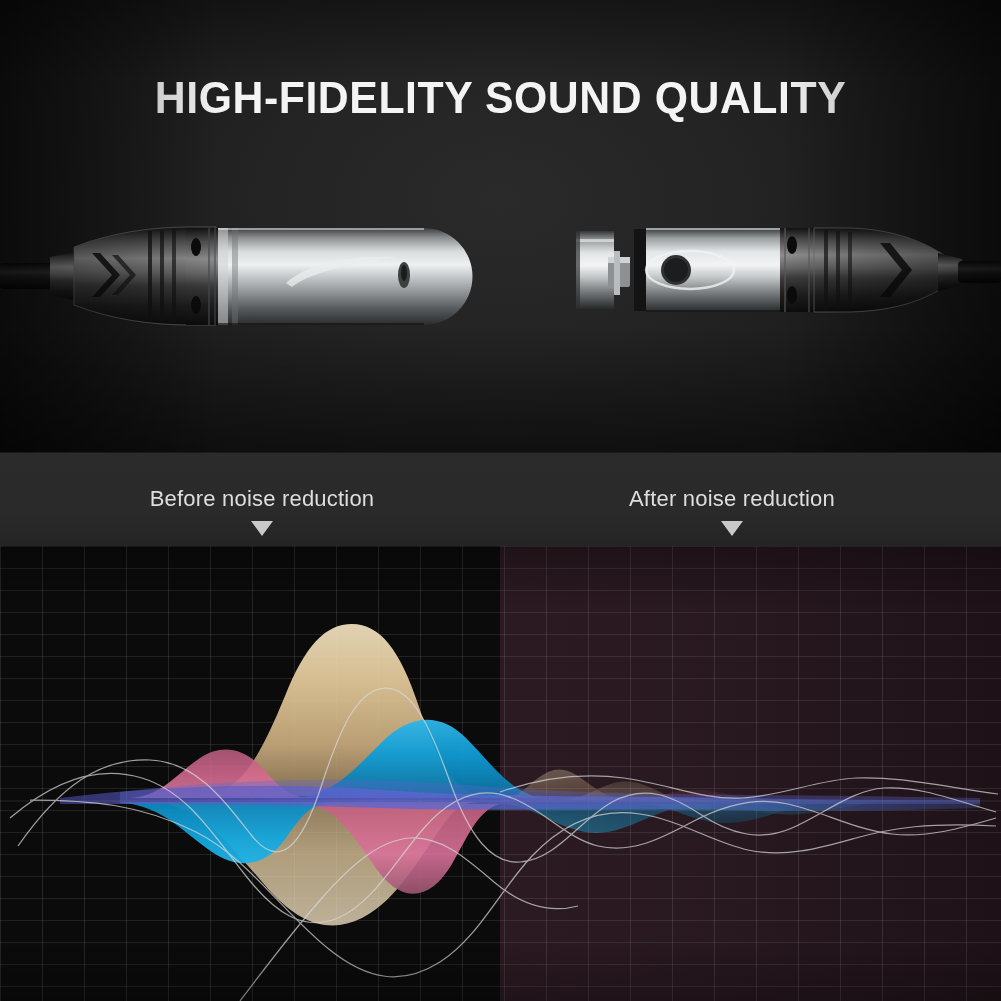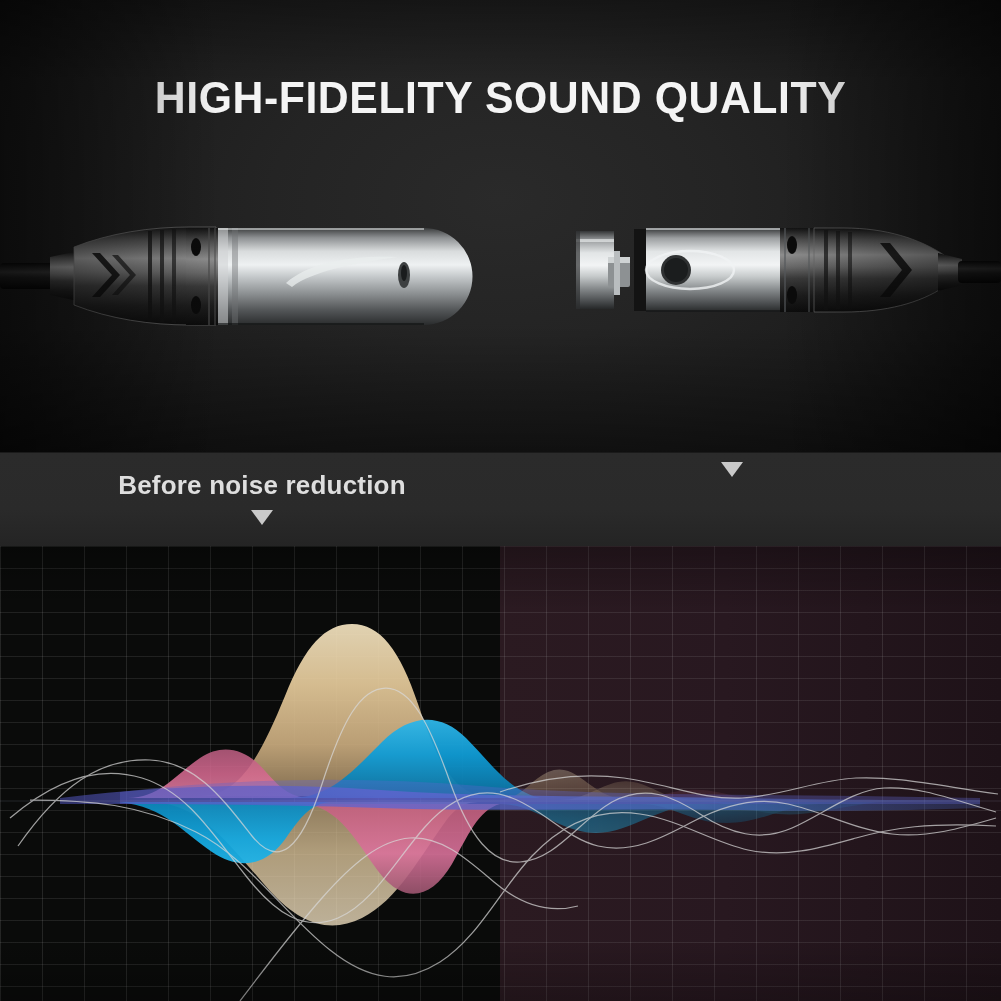--- a/index.html
+++ b/index.html
@@ -66,24 +66,24 @@
   }
   .band-col {
     position: absolute;
     top: 0;
     width: 300px;
     text-align: center;
   }
   .band-col.left  { left: 112px; }
   .band-col.right { left: 582px; }
   .band-label {
-    margin-top: 17px;
+    margin-top: 33px;
     color: #dedede;
-    font-size: 26px;
-    font-weight: 700;
+    font-size: 22px;
+    font-weight: 400;
     letter-spacing: .2px;
     white-space: nowrap;
   }
   .band-caret {
     margin: 9px auto 0 auto;
     width: 0; height: 0;
     border-left: 11px solid transparent;
     border-right: 11px solid transparent;
     border-top: 15px solid #c9c9c9;
   }
@@ -257,20 +257,21 @@
 
     <div class="hero-vignette"></div>
   </div>
 
   <div class="band">
     <div class="band-col left">
       <div class="band-label">Before noise reduction</div>
       <div class="band-caret"></div>
     </div>
     <div class="band-col right">
+      <div class="band-label">After noise reduction</div>
       <div class="band-caret"></div>
     </div>
   </div>
 
   <div class="wave-panel">
     <div class="wave-half-right"></div>
     <div class="grid"></div>
 
     <svg class="wave-svg" width="1001" height="455" viewBox="0 0 1001 455">
       <defs>

